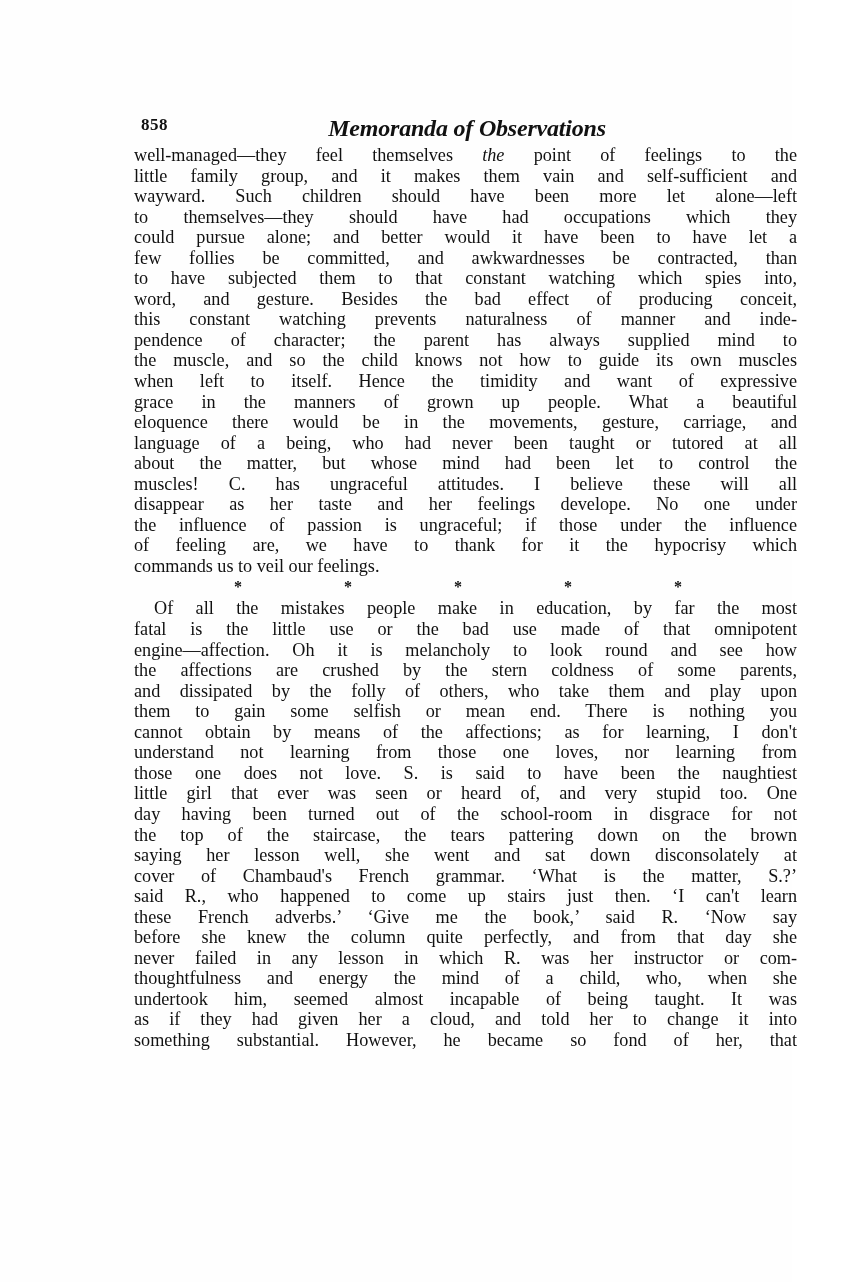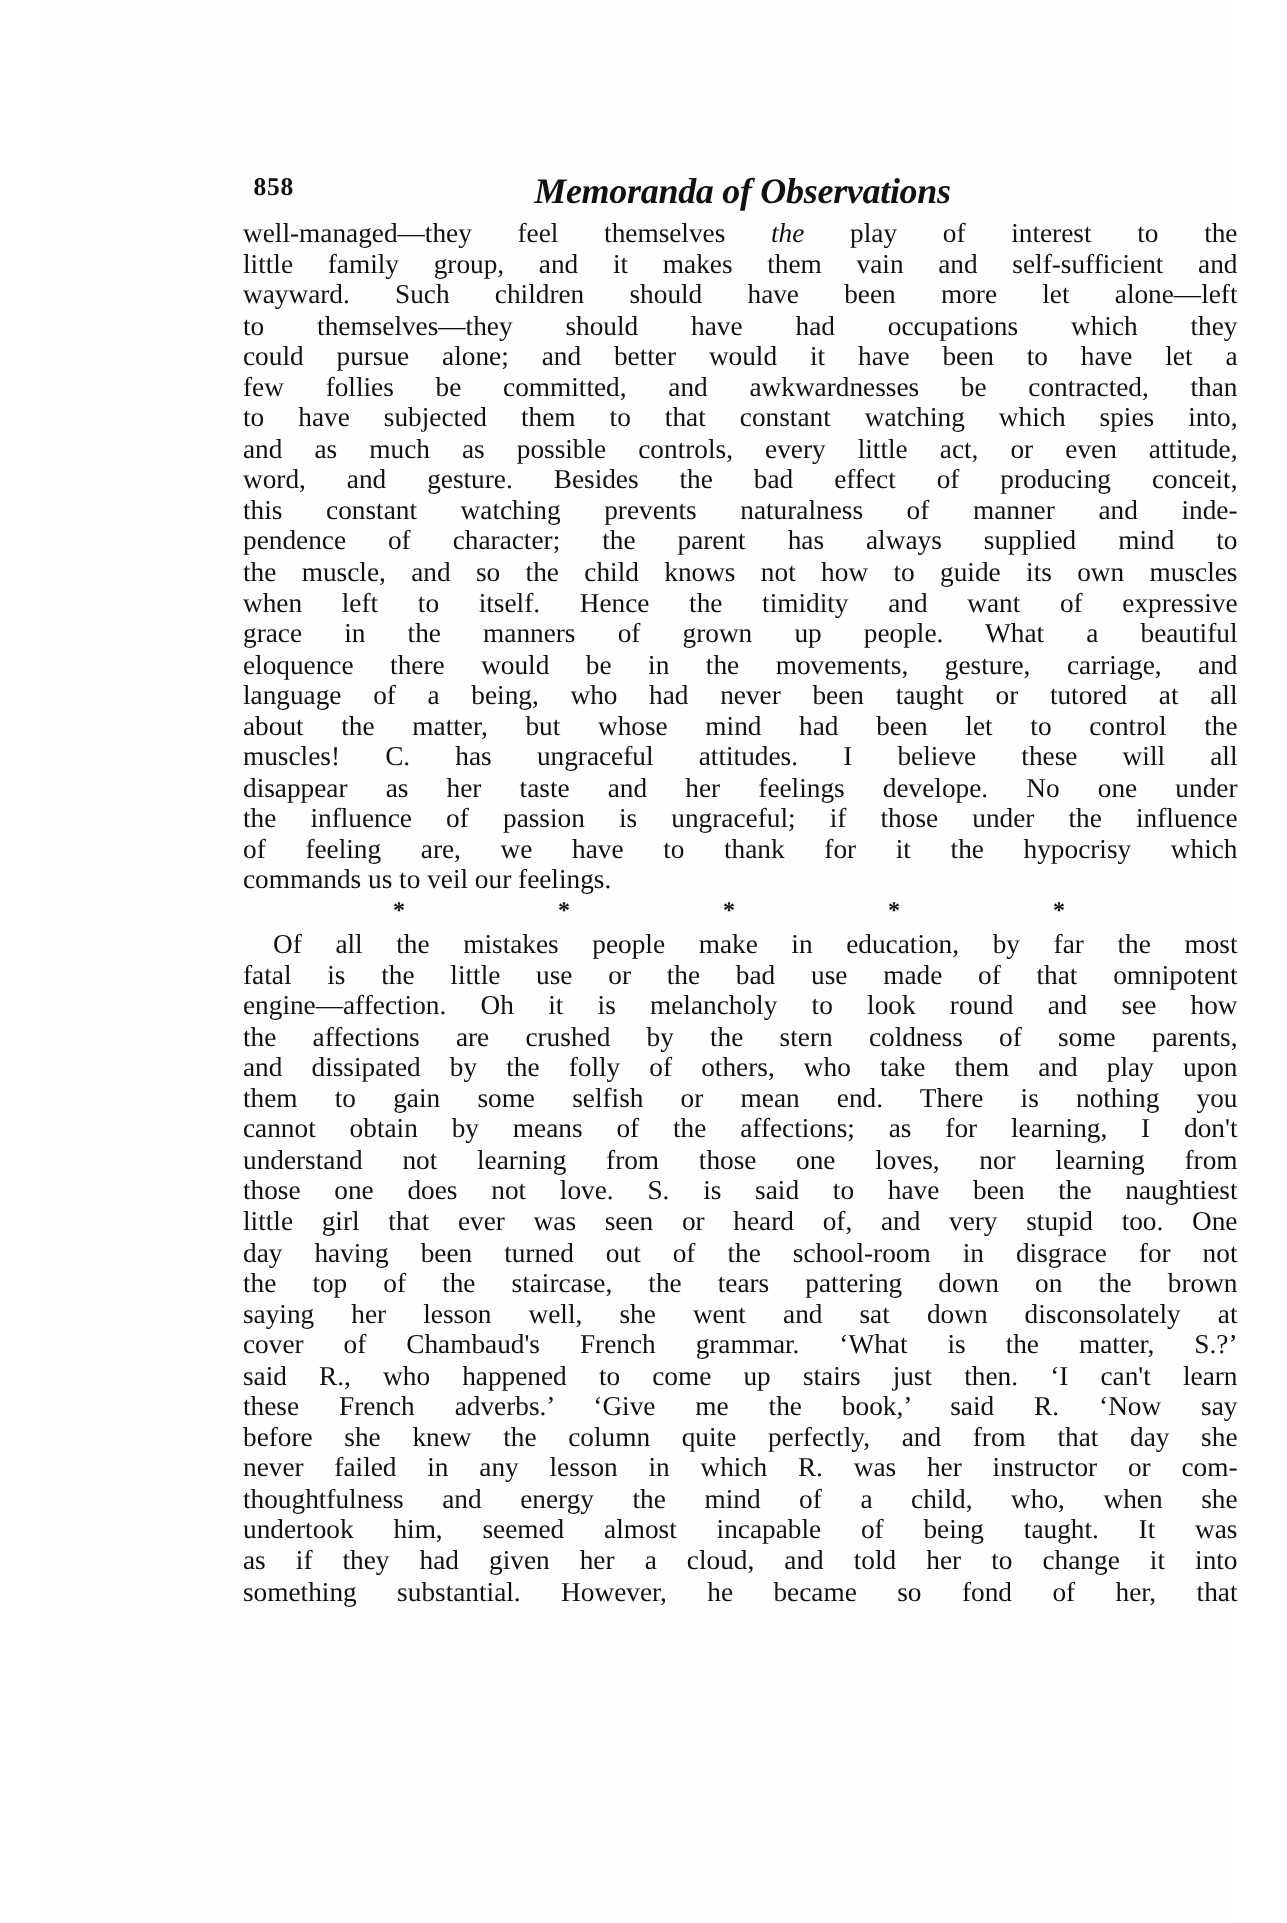--- a/index.html
+++ b/index.html
@@ -1,17 +1,17 @@
 <!DOCTYPE html>
 <html><head>
 <meta charset="utf-8">
 <style>
   html, body { margin: 0; padding: 0; background: #ffffff; }
   body { width: 858px; height: 1282px; position: relative; overflow: hidden; color: #111; }
-  .page { position: absolute; left: 0; top: 0; width: 792px; height: 1282px; background: #fefefe; margin-left: 28px; }
+  .page { position: absolute; left: 0; top: 0; width: 792px; height: 1282px; background: #fefefe; }
   .running-head { position: absolute; top: 115px; left: 137px; width: 660px; height: 24px;
     font-family: "Liberation Serif", "DejaVu Serif", serif; }
   .page-number { position: absolute; left: 4px; top: 0; font-size: 17px; font-weight: bold; letter-spacing: 0.5px; }
   .head-title { position: absolute; left: 0; right: 0; top: 0; text-align: center; font-size: 24px;
     font-style: italic; font-weight: bold; letter-spacing: -0.2px; }
   .body-text { position: absolute; top: 145px; left: 134px; width: 663px;
     font-family: "Liberation Serif", "DejaVu Serif", serif; font-size: 18.2px; line-height: 20.55px; }
   .line { display: block; white-space: nowrap; text-align: justify; text-align-last: justify; height: 20.55px; }
   .line.last { text-align-last: left; }
   .line.indent { padding-left: 20px; }
@@ -24,28 +24,27 @@
 
 <div class="page">
 
   <div class="running-head">
     <span class="page-number">858</span>
     <div class="head-title">Memoranda of Observations</div>
   </div>
 
   <div class="body-text">
     <div>
-      <span class="line"><span>well-managed—they feel themselves </span><em class="it">the</em><span> play of interest to the</span></span>
+      <span class="line"><span>well-managed—they feel themselves </span><em class="it">the</em><span> point of feelings to the</span></span>
       <span class="line">little family group, and it makes them vain and self-sufficient and</span>
       <span class="line">wayward.  Such children should have been more let alone—left</span>
       <span class="line">to themselves—they should have had occupations which they</span>
       <span class="line">could pursue alone; and better would it have been to have let a</span>
       <span class="line">few follies be committed, and awkwardnesses be contracted, than</span>
       <span class="line">to have subjected them to that constant watching which spies into,</span>
-      <span class="line">and as much as possible controls, every little act, or even attitude,</span>
       <span class="line">word, and gesture.  Besides the bad effect of producing conceit,</span>
       <span class="line">this constant watching prevents naturalness of manner and inde-</span>
       <span class="line">pendence of character; the parent has always supplied mind to</span>
       <span class="line">the muscle, and so the child knows not how to guide its own muscles</span>
       <span class="line">when left to itself.  Hence the timidity and want of expressive</span>
       <span class="line">grace in the manners of grown up people.  What a beautiful</span>
       <span class="line">eloquence there would be in the movements, gesture, carriage, and</span>
       <span class="line">language of a being, who had never been taught or tutored at all</span>
       <span class="line">about the matter, but whose mind had been let to control the</span>
       <span class="line">muscles!  C. has ungraceful attitudes.  I believe these will all</span>

